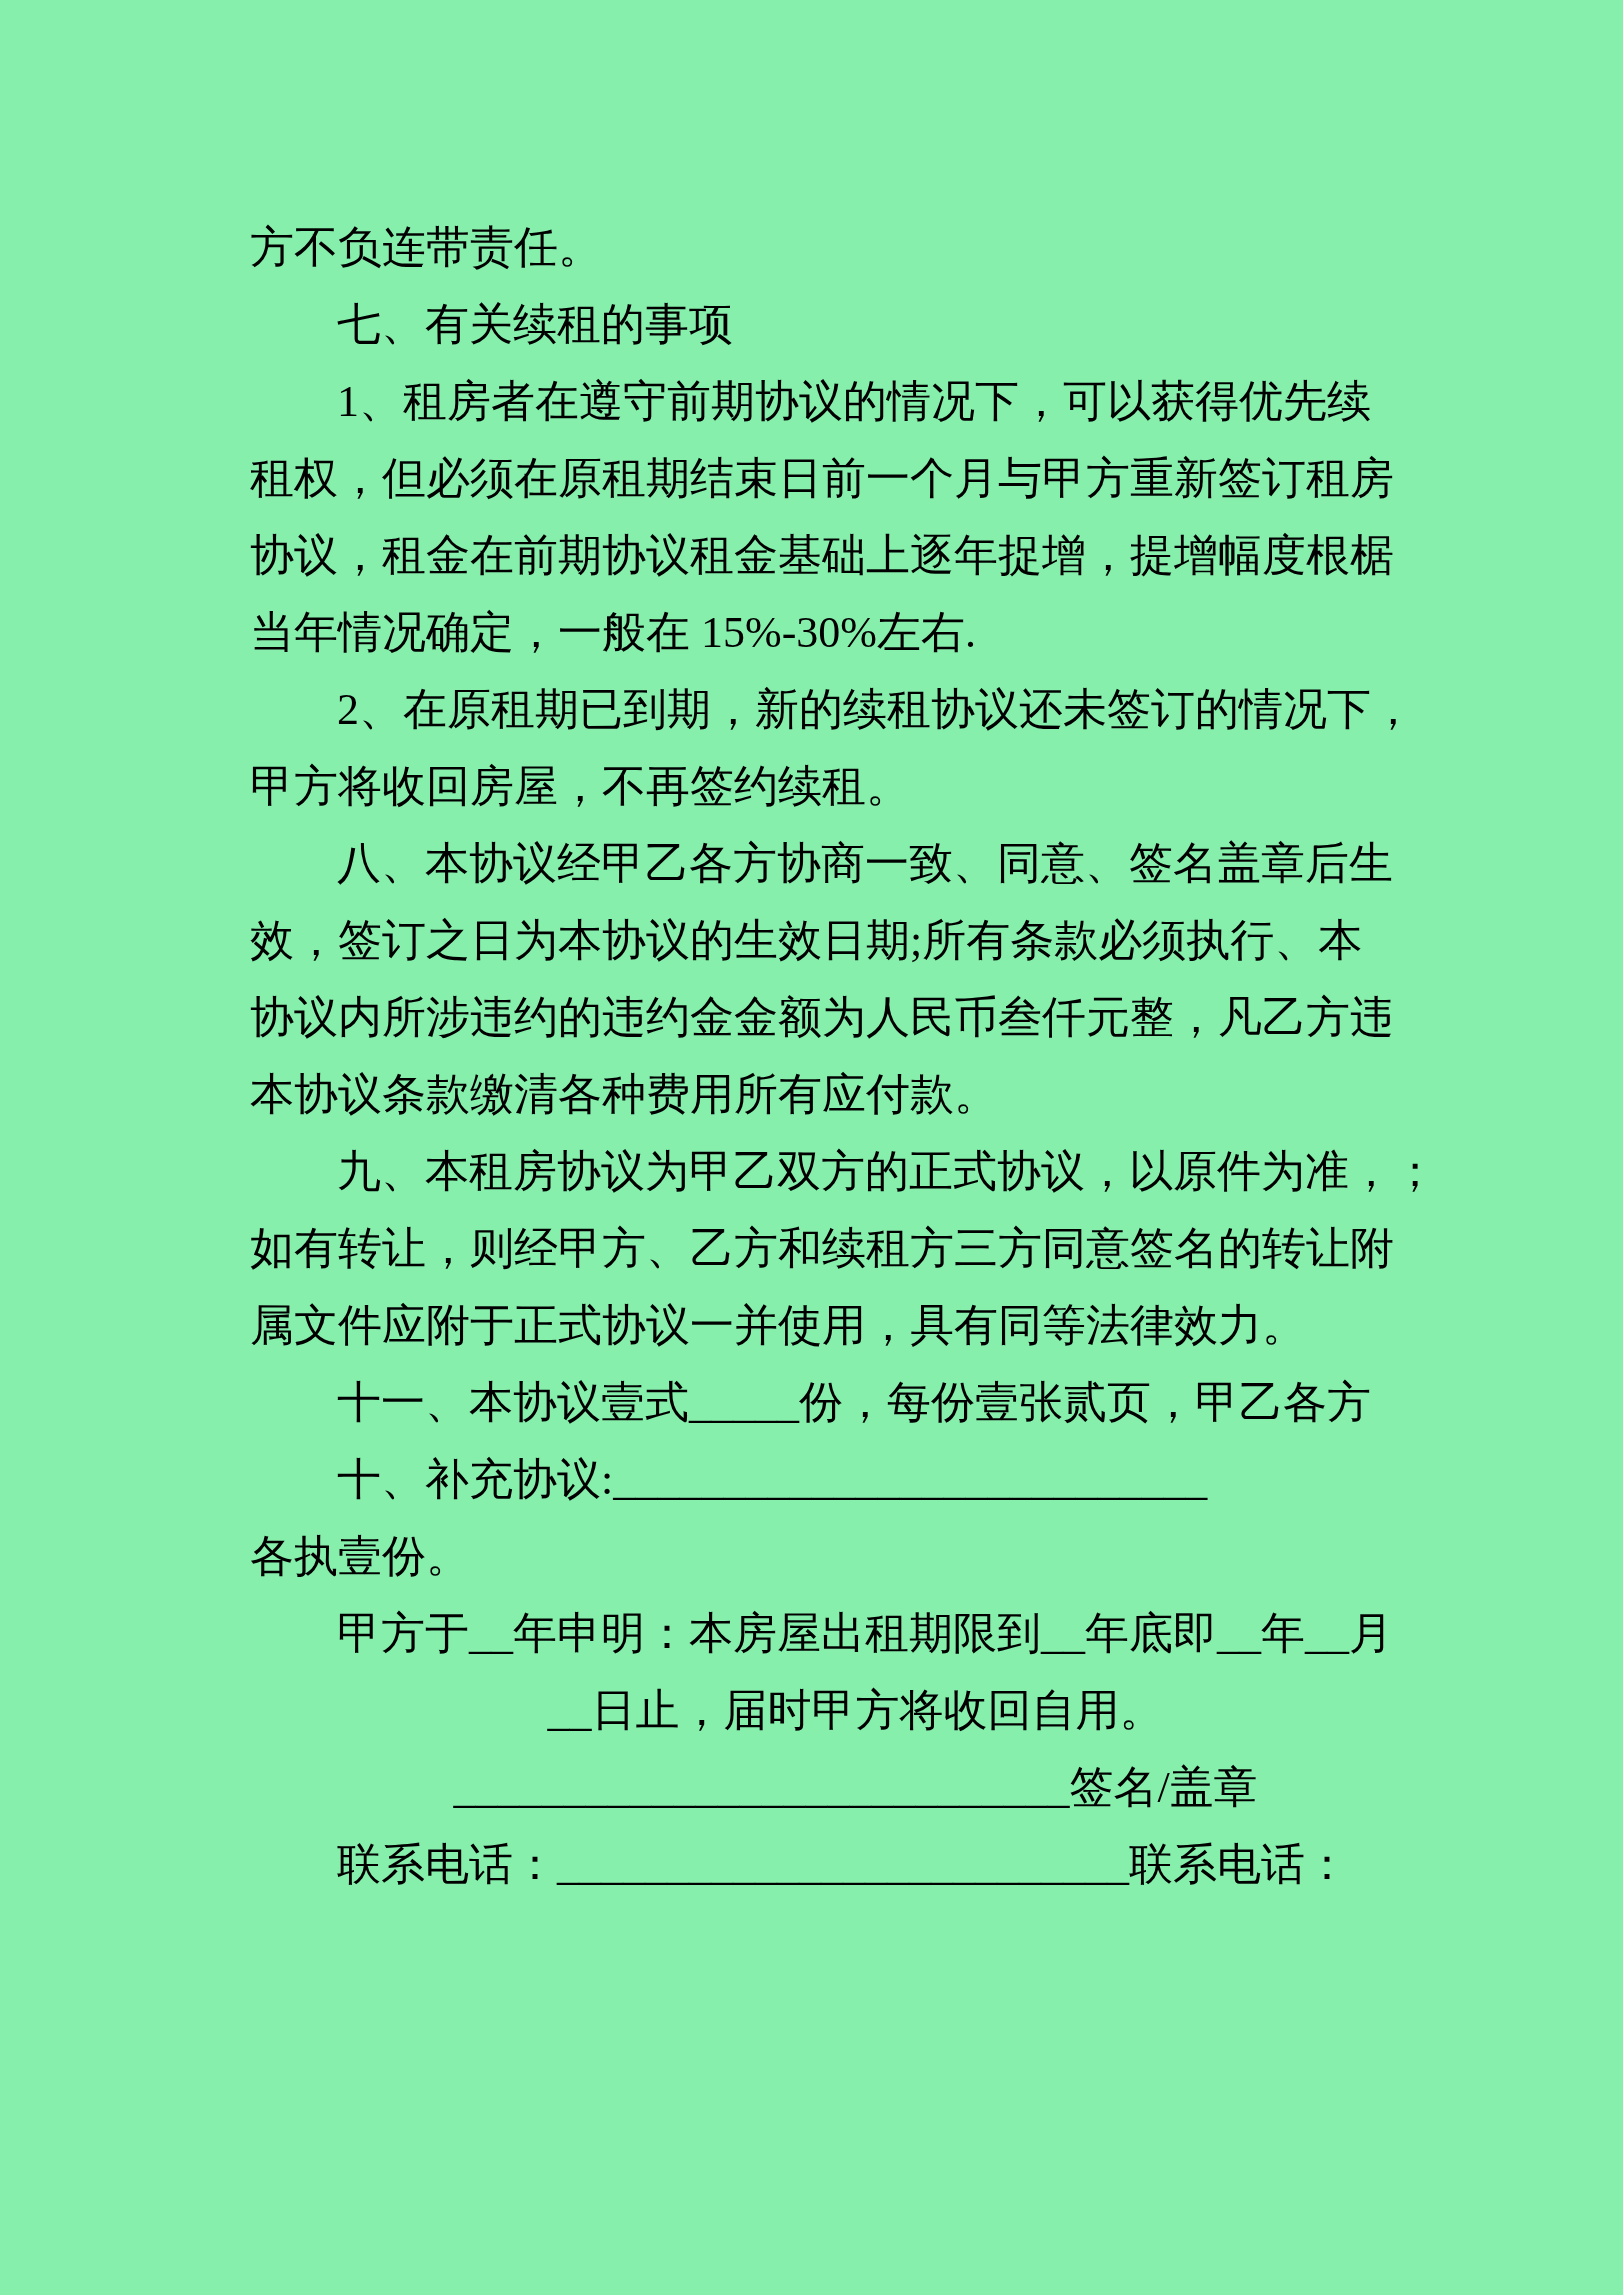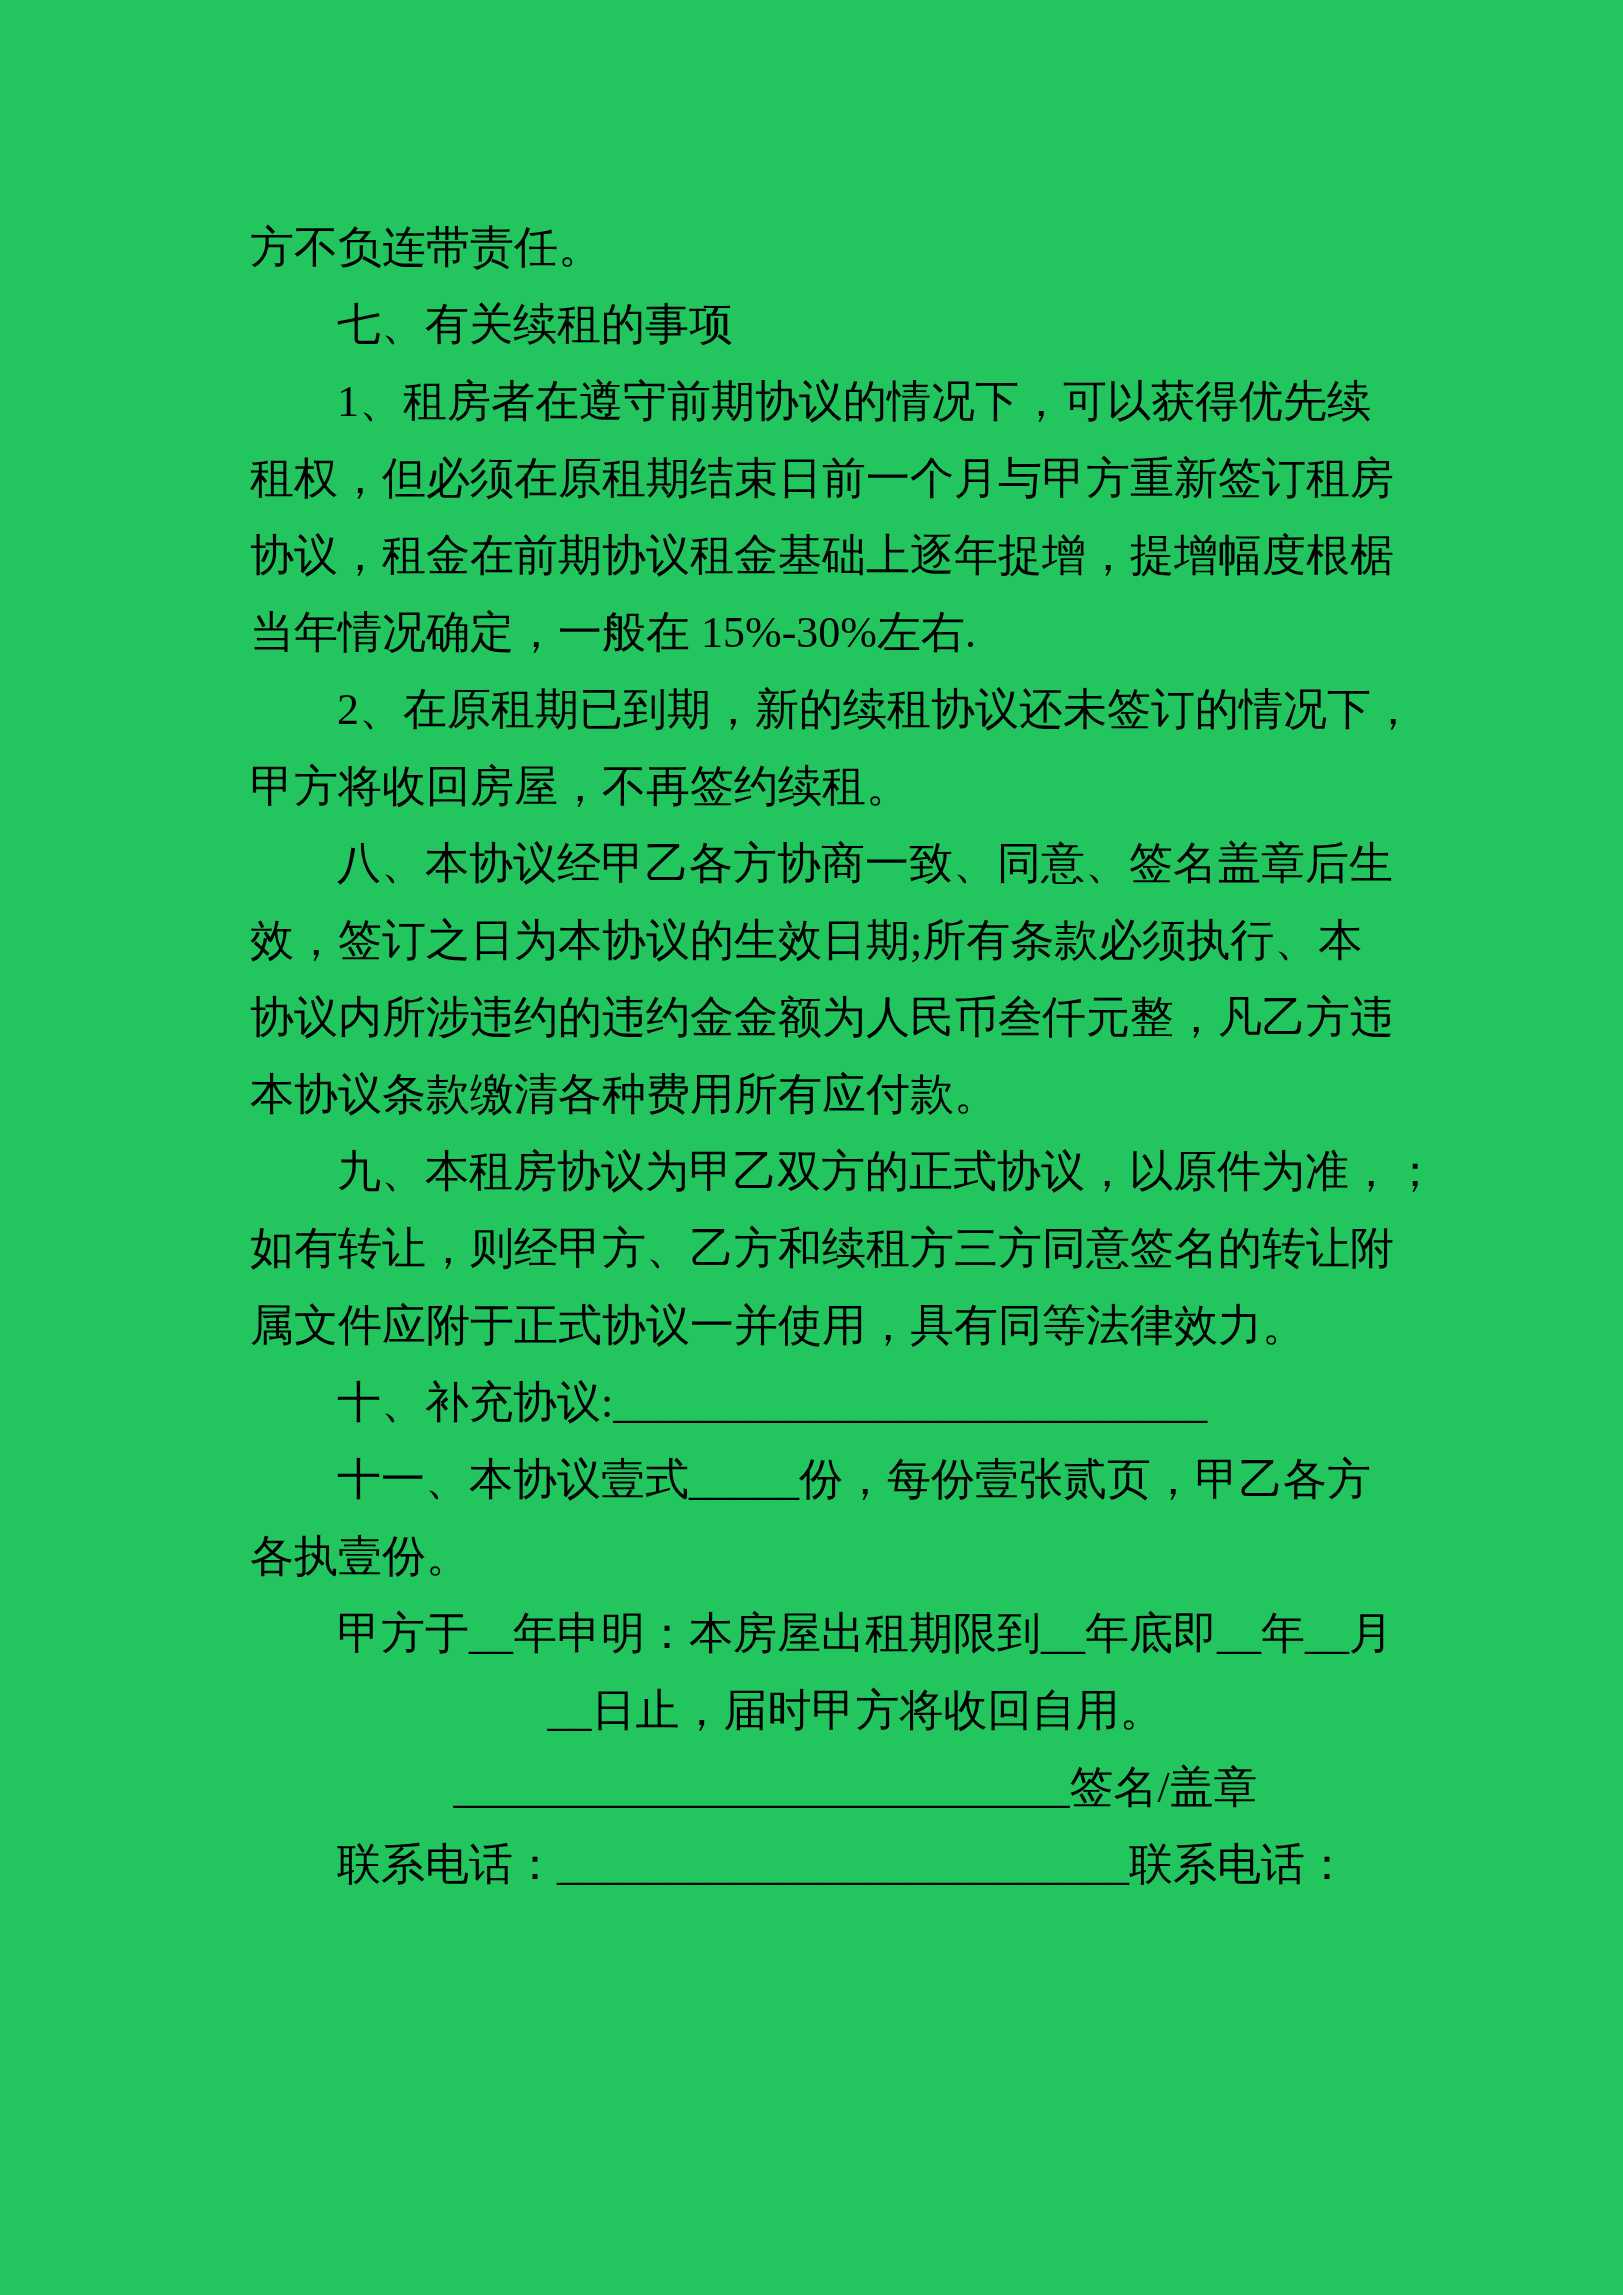--- a/index.html
+++ b/index.html
@@ -31,39 +31,39 @@
     color: #000000;
   }
   .indent-flush { margin-left: 250px; }
   .indent-para  { margin-left: 337px; }
   .indent-hang  { margin-left: 88px; text-align: center; }
   .indent-sig   { margin-left: 381px; }
 </style>
 </head>
 <body>
 
-<div class="page" style="background: #22c55e; color: rgb(0, 0, 0);">
+<div class="page" style="background: #86efac; color: rgb(0, 0, 0);">
   <div class="doc-body">
       <div class="line indent-flush">方不负连带责任。</div>
       <div class="line indent-para">七、有关续租的事项</div>
       <div class="line indent-para">1、租房者在遵守前期协议的情况下，可以获得优先续</div>
       <div class="line indent-flush">租权，但必须在原租期结束日前一个月与甲方重新签订租房</div>
       <div class="line indent-flush">协议，租金在前期协议租金基础上逐年捉增，提增幅度根椐</div>
       <div class="line indent-flush">当年情况确定，一般在 15%-30%左右.</div>
       <div class="line indent-para">2、在原租期已到期，新的续租协议还未签订的情况下，</div>
       <div class="line indent-flush">甲方将收回房屋，不再签约续租。</div>
       <div class="line indent-para">八、本协议经甲乙各方协商一致、同意、签名盖章后生</div>
       <div class="line indent-flush">效，签订之日为本协议的生效日期;所有条款必须执行、本</div>
       <div class="line indent-flush">协议内所涉违约的违约金金额为人民币叁仟元整，凡乙方违</div>
       <div class="line indent-flush">本协议条款缴清各种费用所有应付款。</div>
       <div class="line indent-para">九、本租房协议为甲乙双方的正式协议，以原件为准，；</div>
       <div class="line indent-flush">如有转让，则经甲方、乙方和续租方三方同意签名的转让附</div>
       <div class="line indent-flush">属文件应附于正式协议一并使用，具有同等法律效力。</div>
+      <div class="line indent-para">十一、本协议壹式_____份，每份壹张贰页，甲乙各方</div>
       <div class="line indent-para">十、补充协议:___________________________</div>
-      <div class="line indent-para">十一、本协议壹式_____份，每份壹张贰页，甲乙各方</div>
       <div class="line indent-flush">各执壹份。</div>
       <div class="line indent-para">甲方于__年申明：本房屋出租期限到__年底即__年__月</div>
       <div class="line indent-hang">__日止，届时甲方将收回自用。</div>
       <div class="line indent-hang">____________________________签名/盖章</div>
       <div class="line indent-para">联系电话：__________________________联系电话：</div>
     </div>
 </div>
 
 
 </body></html>

